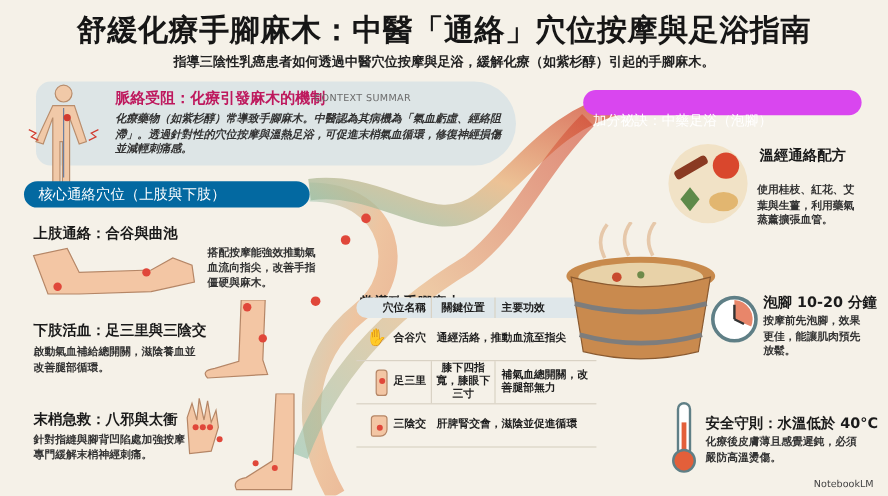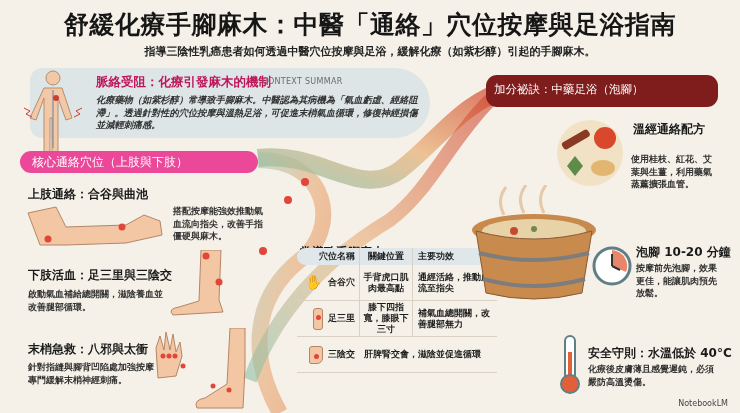--- a/index.html
+++ b/index.html
@@ -28,27 +28,27 @@
   }
   .context-tag {
     left: 262px; top: 77px; font-size: 8px; color: #6b6b6b; letter-spacing: 0.3px;
   }
   .context-body {
     left: 96px; top: 94px; width: 325px; font-size: 9.2px; font-weight: bold;
     line-height: 12.5px; color: #333; font-style: italic;
   }
   .section-pill-green {
     left: 20px; top: 151px; width: 238px; height: 22px;
-    background: #ec4899; border-radius: 11px; color: #fff;
+    background: #0369a1; border-radius: 11px; color: #fff;
     font-size: 12px; padding: 3px 0 0 12px;
   }
   .section-pill-orange {
-    left: 486px; top: 75px; width: 232px; height: 32px;
-    background: #7f1d1d; border-radius: 11px; color: #fff;
-    font-size: 11.5px; padding: 7px 0 0 8px;
+    left: 486px; top: 75px; width: 232px; height: 21px;
+    background: #d946ef; border-radius: 11px; color: #fff;
+    font-size: 11.5px; padding: 18px 0 0 8px;
   }
   .h3 { font-size: 12px; font-weight: bold; color: #1a1a1a; }
   .p { font-size: 9px; font-weight: bold; line-height: 12.5px; color: #333; }
   .table-title { left: 300px; top: 244px; font-size: 12px; font-weight: bold; }
   .tbl { left: 297px; top: 248px; width: 200px; }
   .tbl-head {
     display: flex; height: 17px; background: #dfe7ea; border-radius: 9px;
     font-size: 9px; font-weight: bold; align-items: center;
   }
   .tbl-row {
@@ -140,21 +140,20 @@
   <div class="tbl-head">
     <div class="c1">穴位名稱</div>
     <div class="c2">關鍵位置</div>
     <div class="c3">主要功效</div>
   </div>
   <div class="tbl-row">
     <div class="c1">
         <span style="font-size:14px;color:#e8a57f">✋</span>
         <span>合谷穴</span>
       </div>
-    <div class="c2">手背虎口肌肉最高點</div>
     <div class="c3">通經活絡，推動血流至指尖</div>
   </div>
   <div class="tbl-row">
     <div class="c1">
         <span style="width:10px;height:22px;background:#f3c6a4;border:1px solid #b58666;display:inline-block;border-radius:3px;position:relative">
           <i style="position:absolute;left:2px;top:6px;width:5px;height:5px;background:#e0473a;border-radius:50%"></i>
         </span>
         <span>足三里</span>
       </div>
     <div class="c2">膝下四指寬，膝眼下三寸</div>

